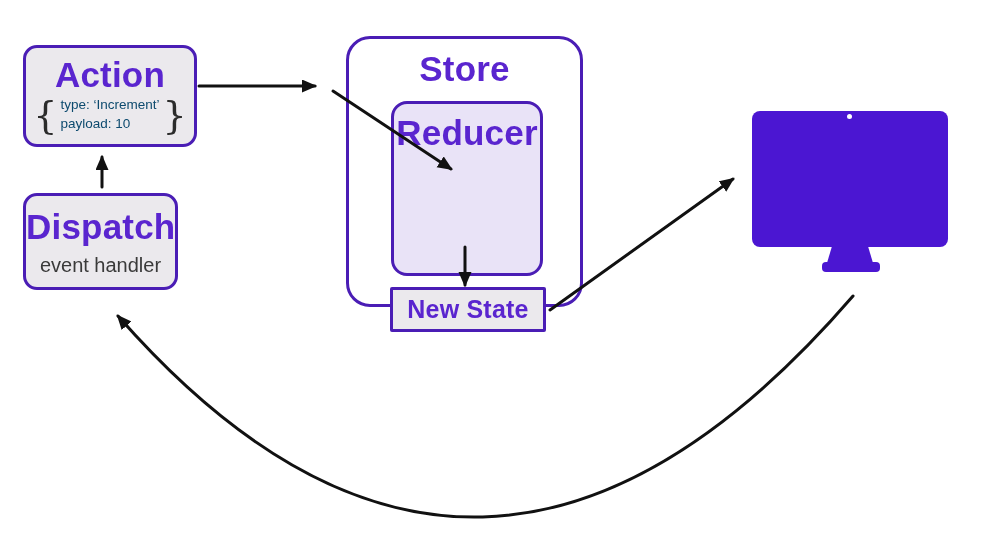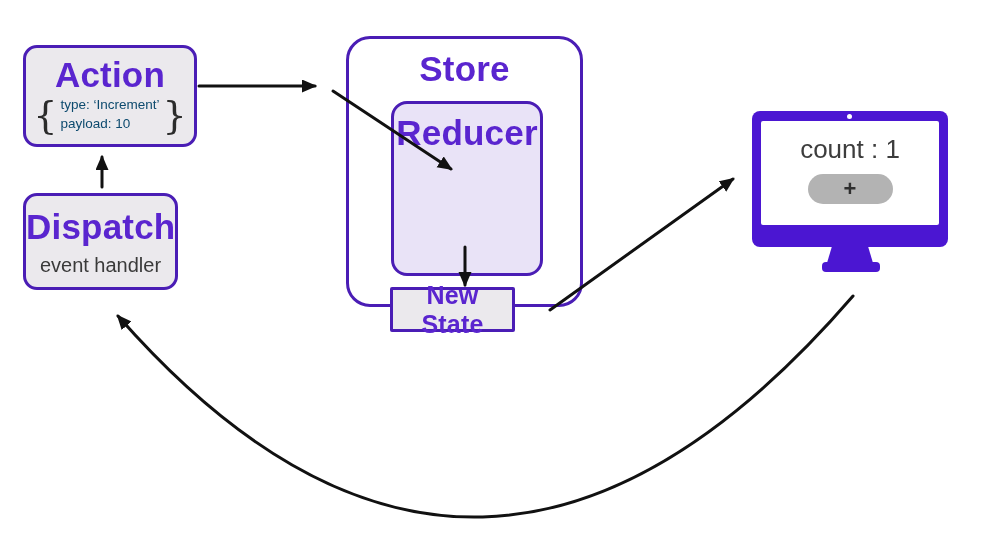--- a/index.html
+++ b/index.html
@@ -51,21 +51,21 @@
   
   #store-box { left: 346px; top: 36px; width: 237px; height: 271px; border-radius: 24px; background: #ffffff; }
   #store-box .node-title { margin-top: 10px; }
 
   
   #reducer-box { left: 391px; top: 101px; width: 152px; height: 175px; border-radius: 16px; background: var(--reducer-fill); }
   #reducer-box .node-title { margin-top: 9px; }
 
   
   #newstate-box {
-    left: 390px; top: 287px; width: 125px; height: 45px; border-radius: 2px;
+    left: 390px; top: 287px; width: 156px; height: 45px; border-radius: 2px;
     display: flex; align-items: center; justify-content: center; z-index: 3;
   }
   #newstate-box .node-title { font-size: 25px; margin-top: 0; }
 
   
   #ui-label {
     position: absolute; left: 752px; top: 69px; width: 196px;
     text-align: center; color: var(--purple-text);
     font-size: 27px; font-weight: 700;
   }
@@ -136,24 +136,20 @@
   </div>
   <div class="node" id="reducer-box">
     <span class="node-title">Reducer</span>
   </div>
   <div class="node" id="newstate-box">
     <span class="node-title">New State</span>
   </div>
 
   <div id="monitor-frame">
     <div id="camera-dot"></div>
-    <div id="monitor-screen">
-      <div id="count-text">count : 1</div>
-      <button id="plus-button">+</button>
-    </div>
   </div>
   <div id="monitor-stand"></div>
   <div id="monitor-base"></div>
 
   <svg id="arrow-layer" viewBox="0 0 988 539" xmlns="http://www.w3.org/2000/svg">
     <defs>
       <marker id="ah" markerUnits="userSpaceOnUse" markerWidth="16" markerHeight="14" refX="13" refY="6.5" orient="auto">
         <polygon points="0,0 15,6.5 0,13"></polygon>
       </marker>
     </defs>

